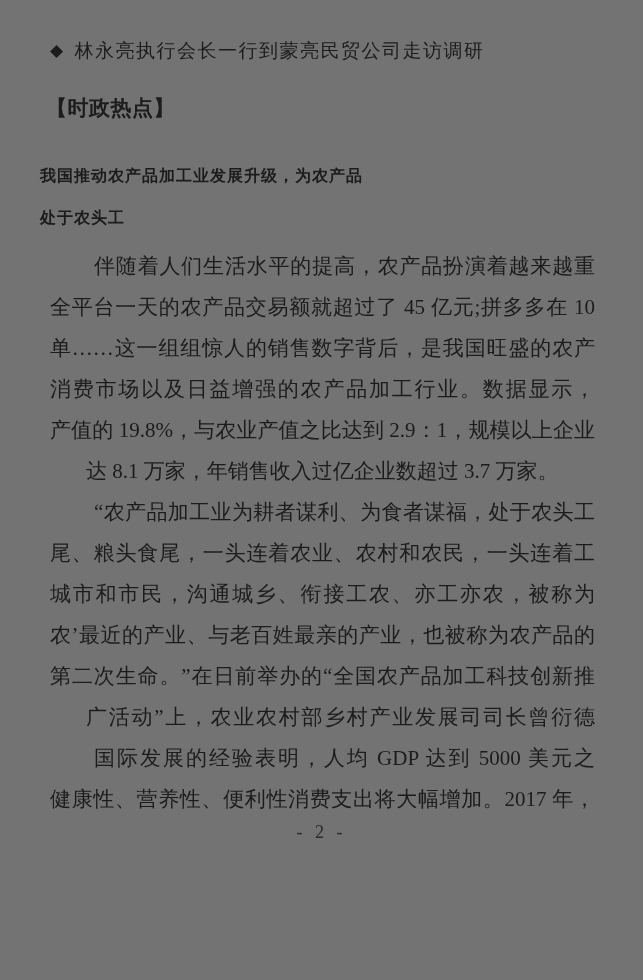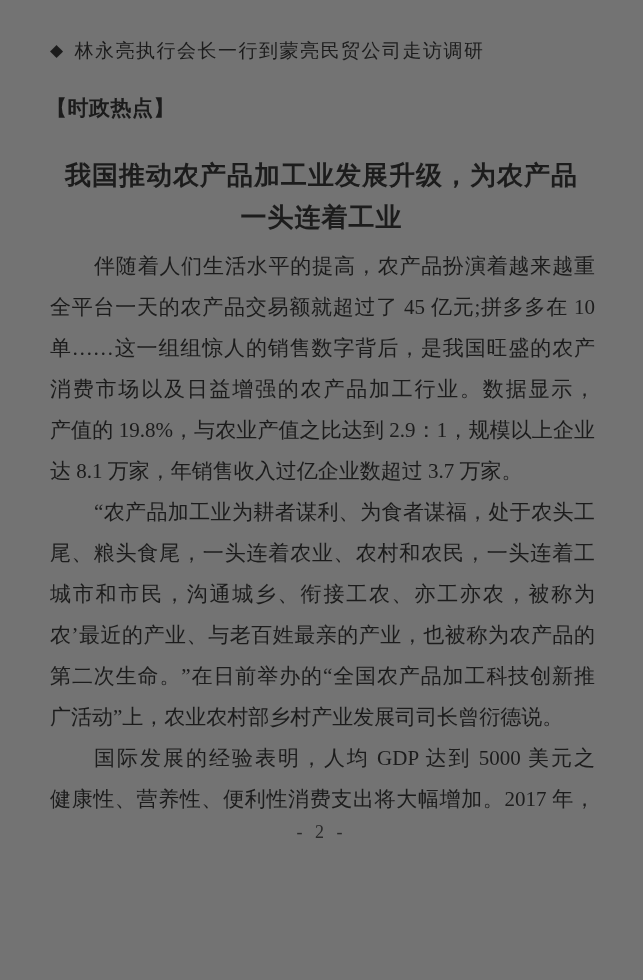--- a/index.html
+++ b/index.html
@@ -31,42 +31,43 @@
   }
   .section-heading {
     margin: 30px 50px 0 46px;
     font-size: 21px;
     line-height: 28px;
     font-weight: bold;
     letter-spacing: 0.5px;
   }
   .article-title {
     margin: 33px 40px 0 40px;
-    text-align: center;
-    font-size: 26px;
+    text-align: left;
+    font-size: 16px;
     font-weight: bold;
     line-height: 42px;
     letter-spacing: 1px;
   }
   .body-text {
     margin: 7px 48px 0 50px;
     font-size: 21px;
     line-height: 41px;
   }
   .line {
     text-align: justify;
     text-align-last: justify;
     height: 41px;
     overflow: hidden;
   }
   .line.indent {
     text-indent: 44px;
   }
   .line.para-end {
     text-align-last: left;
+    margin-left: 36px;
   }
   .page-number {
     margin-top: 2px;
     text-align: center;
     font-size: 18px;
     letter-spacing: 4px;
     color: #2a2a2a;
   }
 </style>
 </head>
@@ -75,21 +76,21 @@
 <div class="page">
 
   <div class="bullet-line">
     <span class="bullet-marker">◆</span><span>林永亮执行会长一行到蒙亮民贸公司走访调研</span>
   </div>
 
   <div class="section-heading">【时政热点】</div>
 
   <div class="article-title">
     <div>我国推动农产品加工业发展升级，为农产品</div>
-    <div>一头连着工业</div>
+    <div>处于农头工</div>
   </div>
 
   <div class="body-text">
     <div class="line indent">伴随着人们生活水平的提高，农产品扮演着越来越重要</div>
     <div class="line">全平台一天的农产品交易额就超过了 45 亿元;拼多多在 10</div>
     <div class="line">单……这一组组惊人的销售数字背后，是我国旺盛的农产品</div>
     <div class="line">消费市场以及日益增强的农产品加工行业。数据显示，2017</div>
     <div class="line">产值的 19.8%，与农业产值之比达到 2.9：1，规模以上企业</div>
     <div class="line para-end">达 8.1 万家，年销售收入过亿企业数超过 3.7 万家。</div>
     <div class="line indent">“农产品加工业为耕者谋利、为食者谋福，处于农头工</div>

